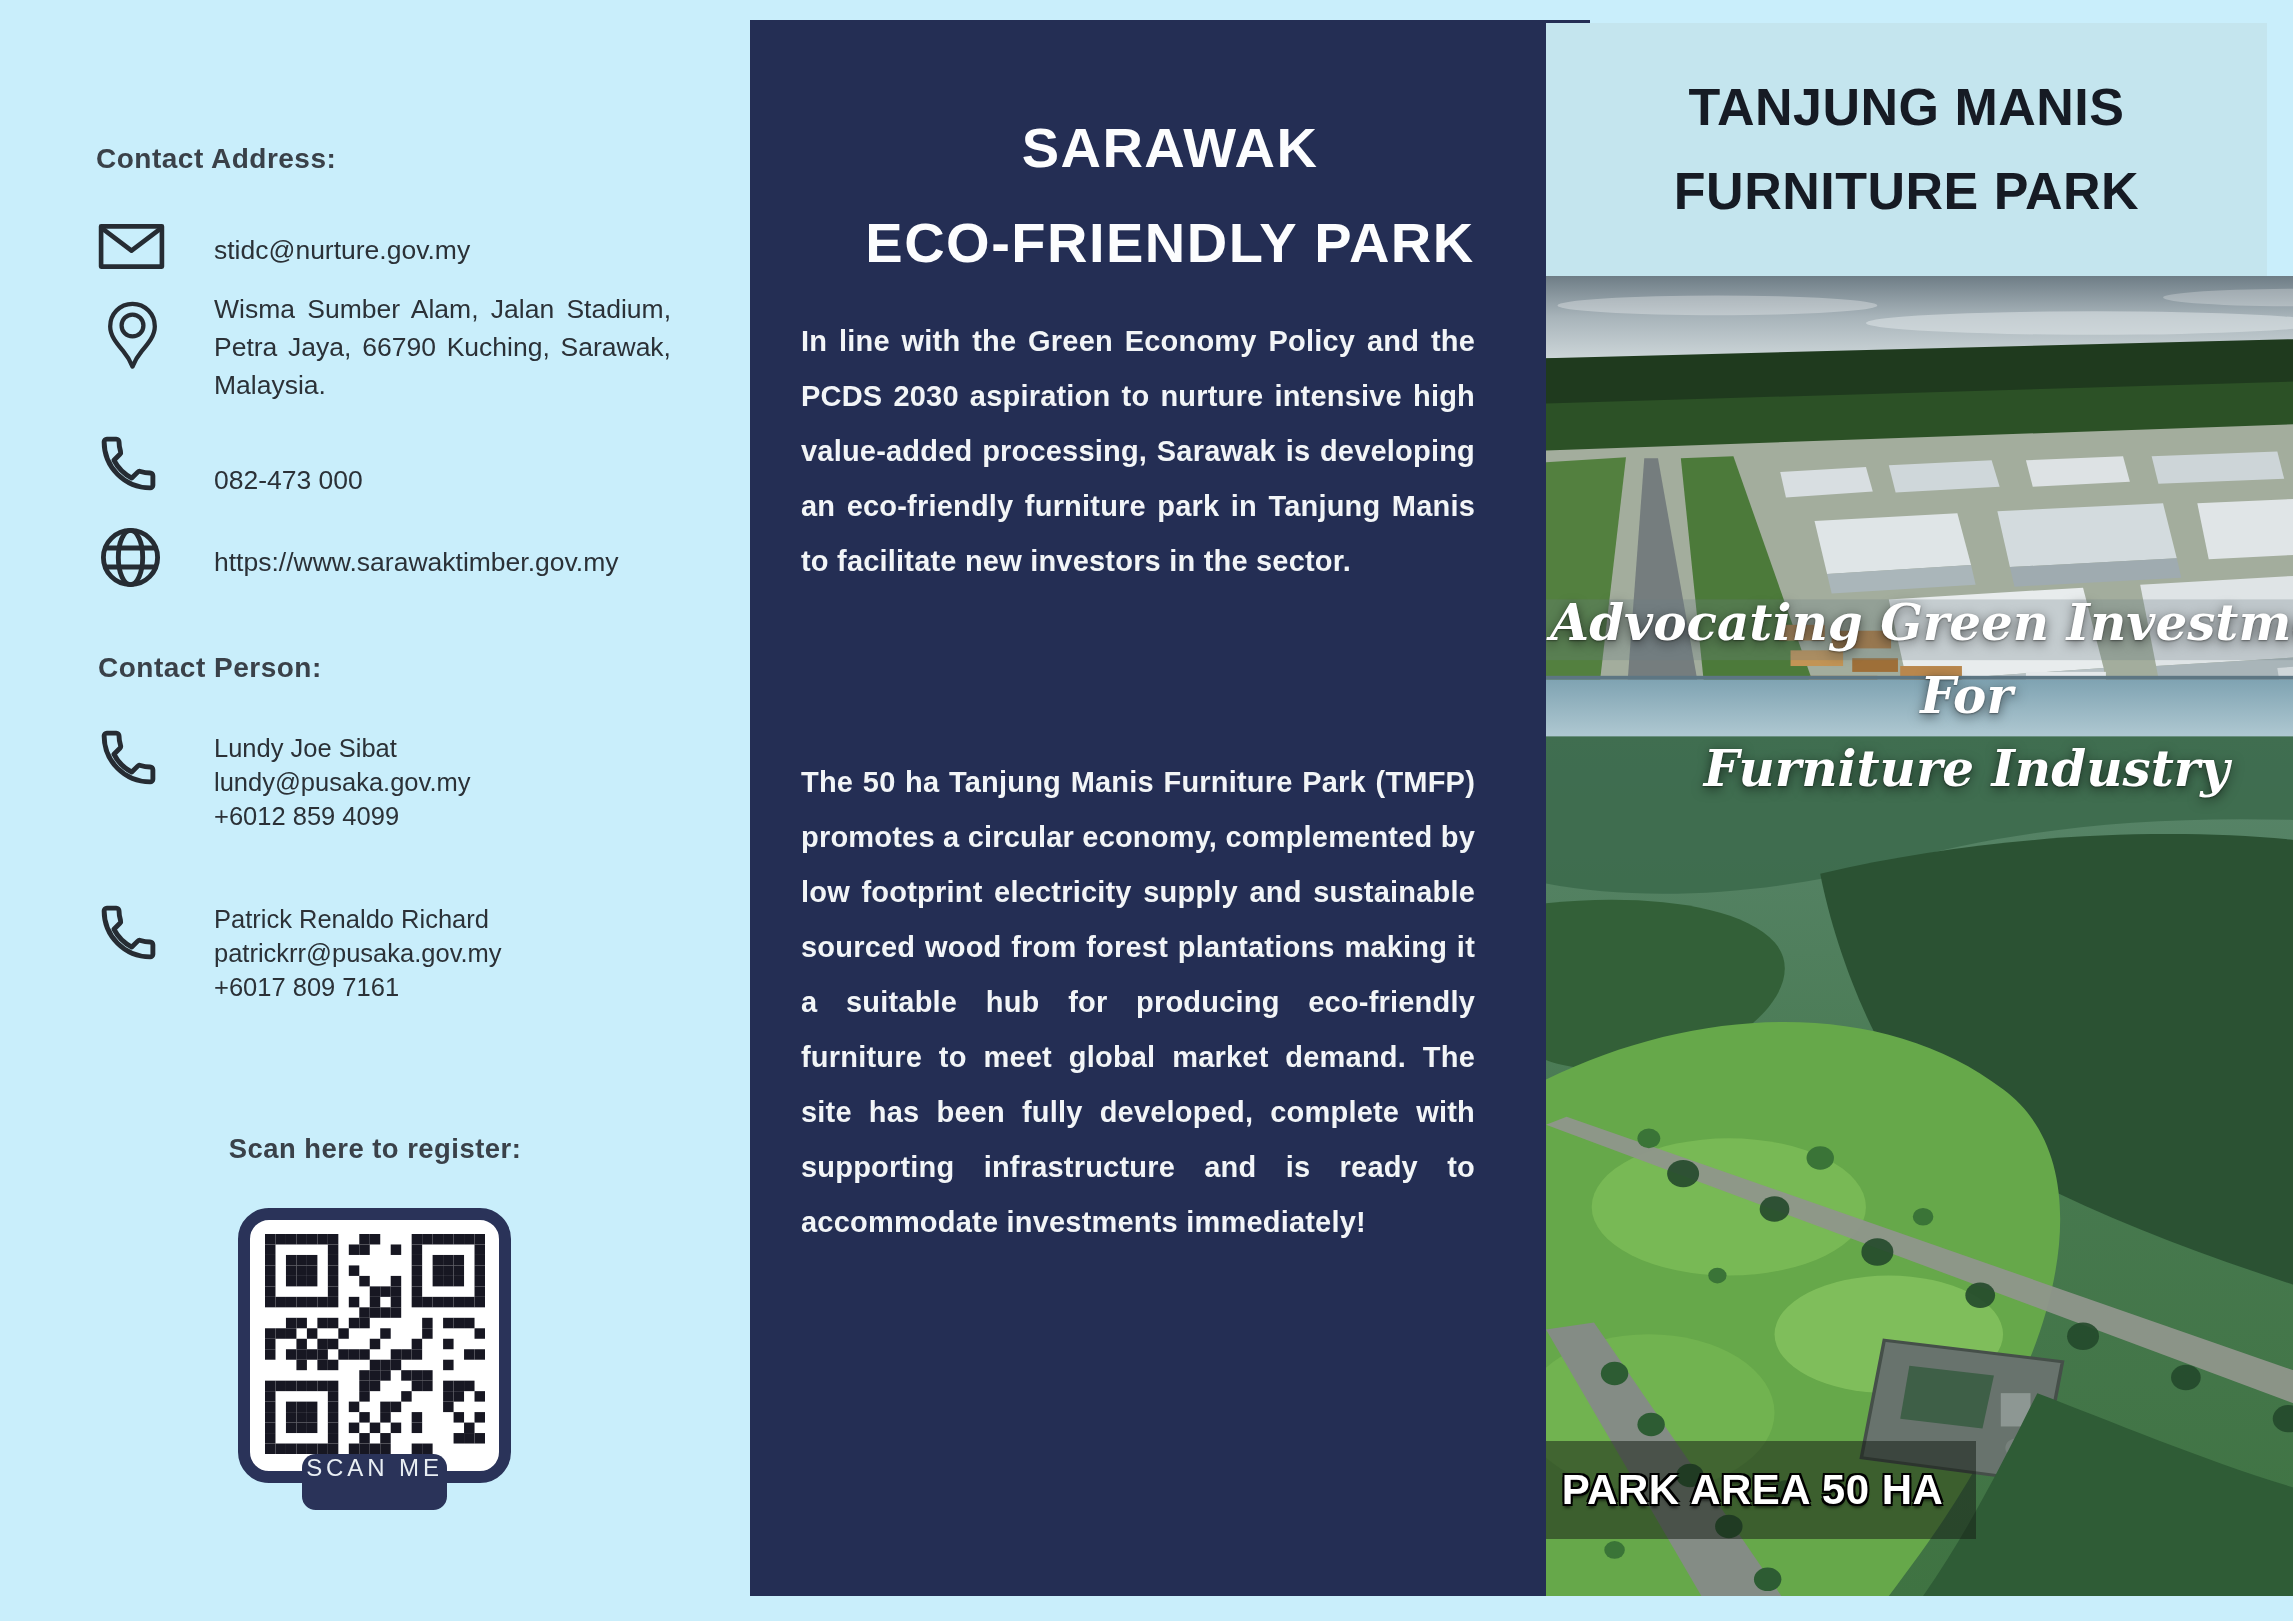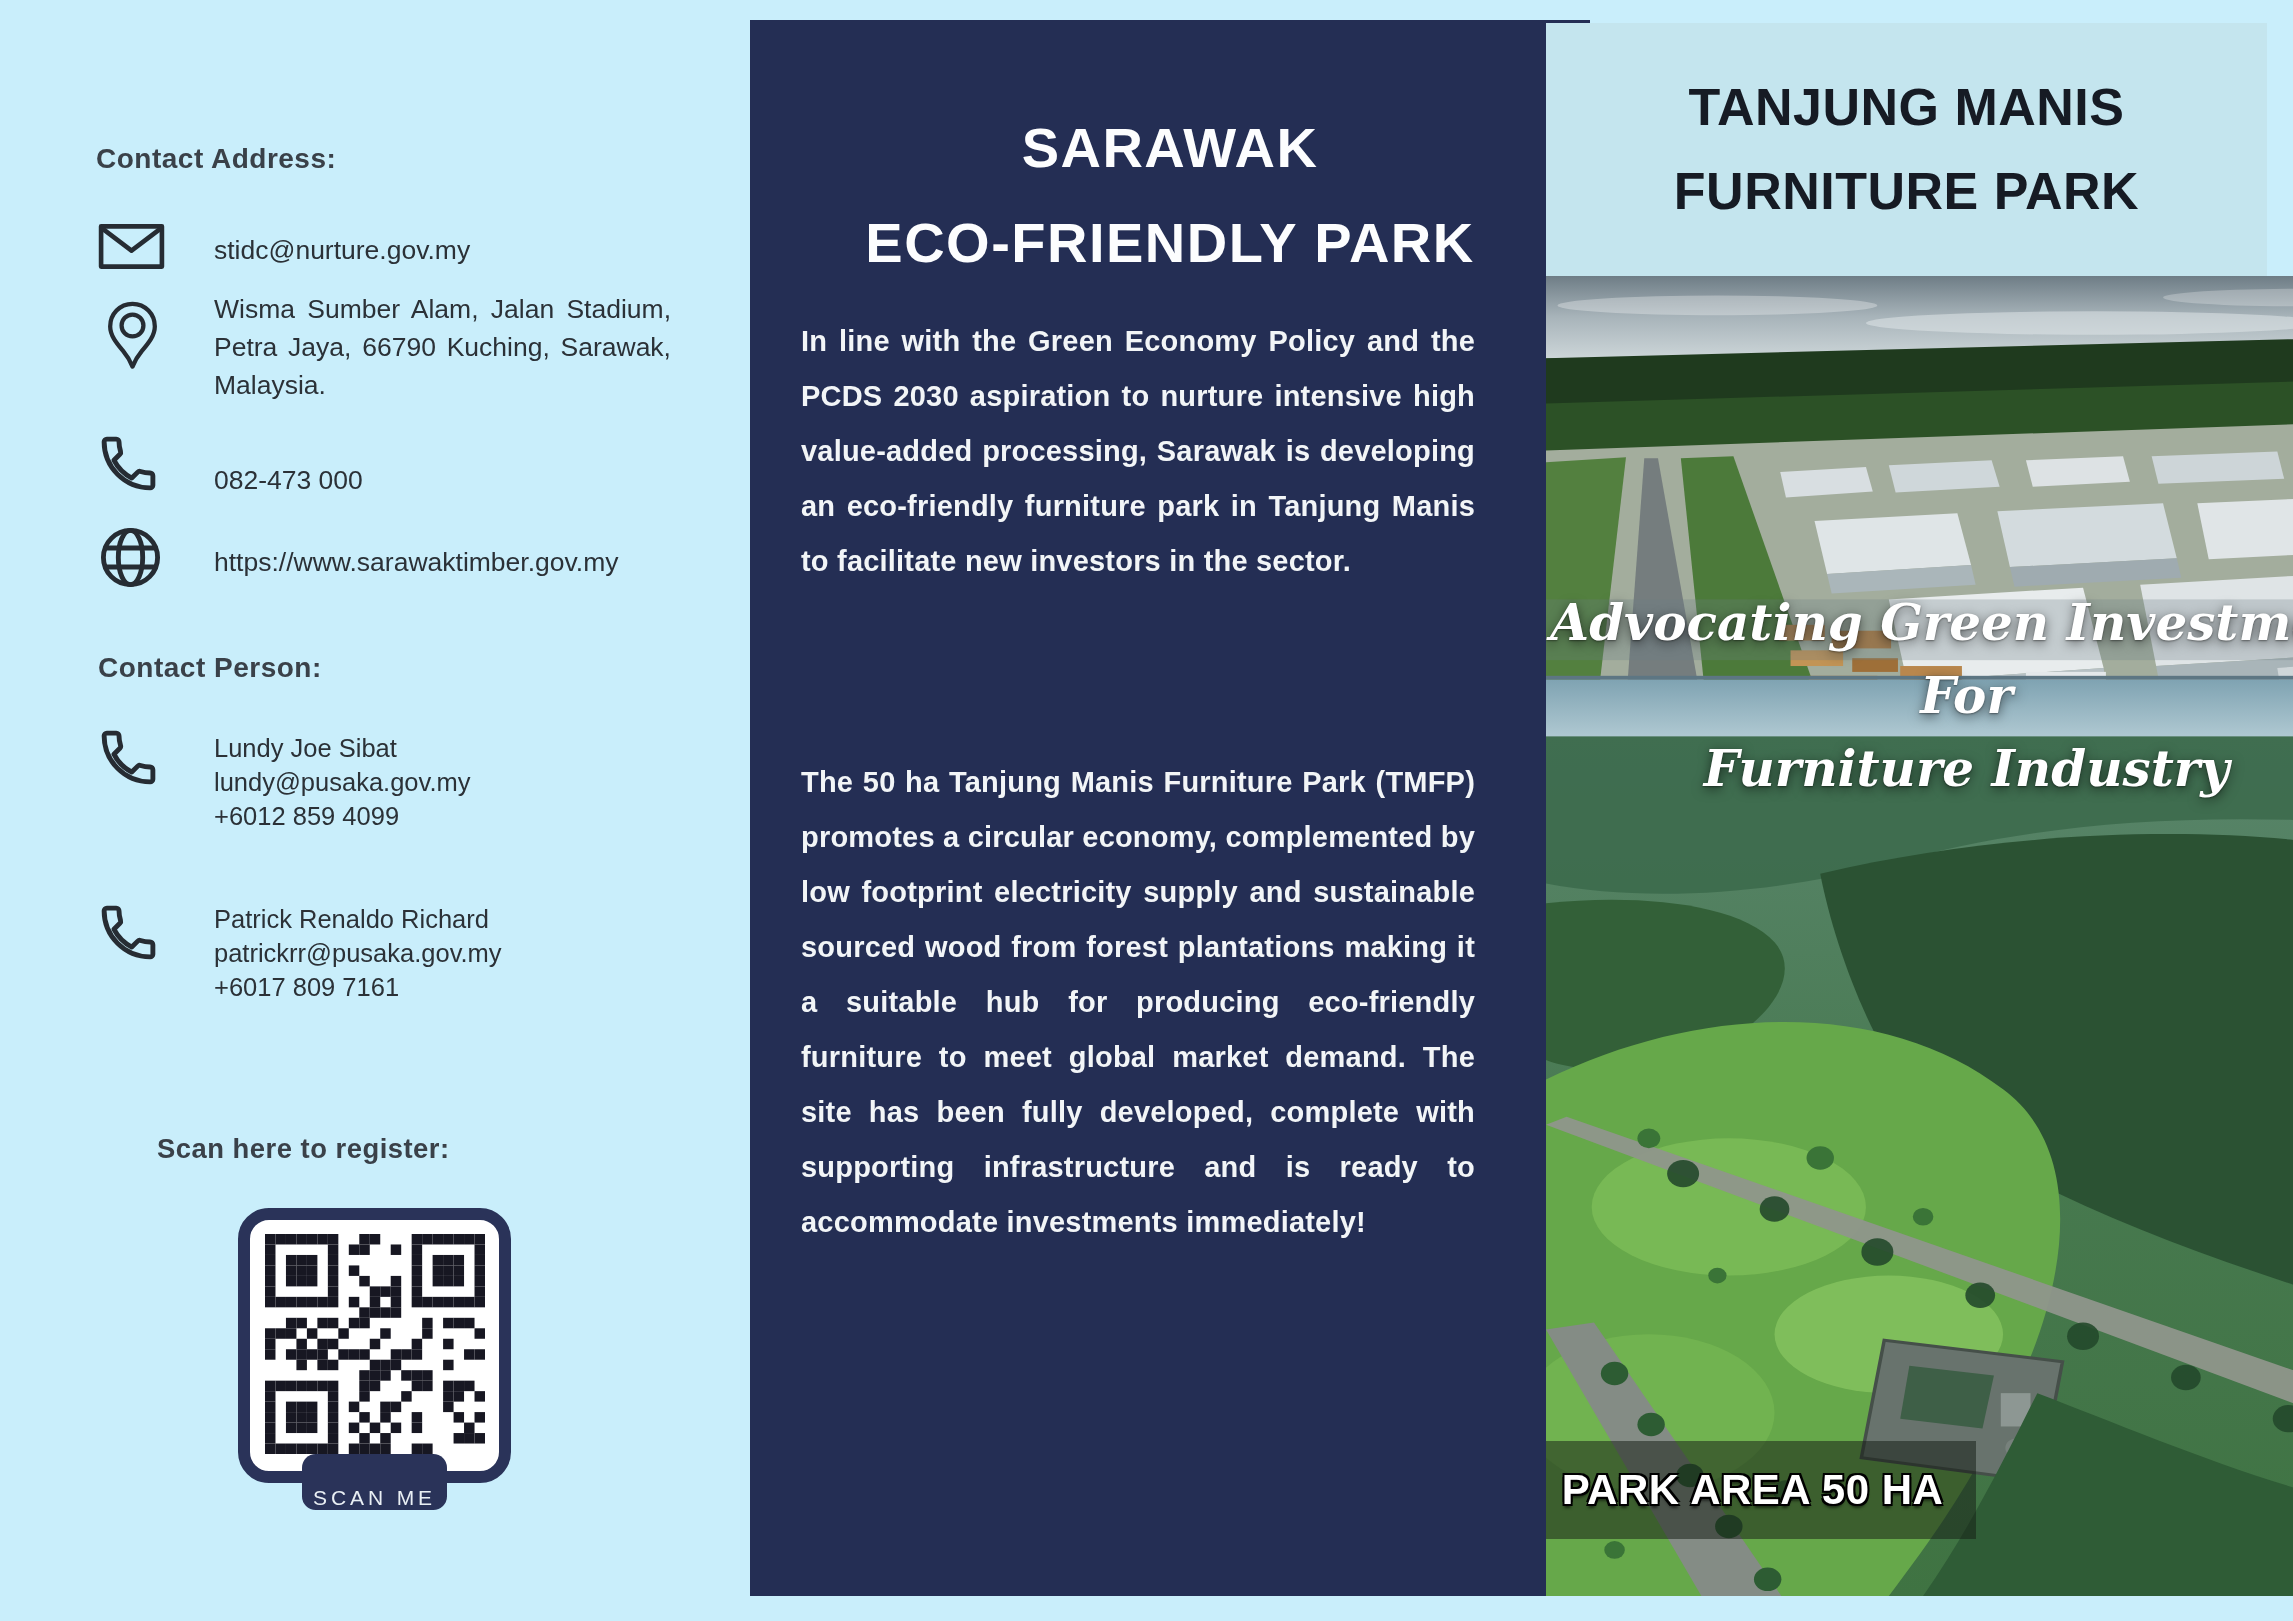--- a/index.html
+++ b/index.html
@@ -19,24 +19,24 @@
   #icon-globe{left:98px;top:525px;width:65px;height:65px}
   #icon-phone-c1{left:96px;top:725px;width:65px;height:65px}
   #icon-phone-c2{left:96px;top:900px;width:65px;height:65px}
   #text-email{left:214px;top:235px}
   #text-address{left:214px;top:290px;width:457px;text-align:justify;line-height:38px}
   #text-phone{left:214px;top:465px}
   #text-website{left:214px;top:547px}
   .contact-block{position:absolute;left:214px;font-size:25.5px;line-height:34px;color:#2b3137}
   #contact-block-1{top:731px}
   #contact-block-2{top:902px}
-  #scan-heading{left:157px;top:1133px;width:436px;font-size:27.4px}
+  #scan-heading{left:157px;top:1133px;width:436px;text-align:center;font-size:27.4px}
   .qr-card{position:absolute;left:238px;top:1208px;width:273px;height:275px;background:#fff;border:12.7px solid #2a3359;border-radius:31px;display:flex;align-items:flex-start;justify-content:center;padding-top:13.7px}
   #qr-svg{width:220px;height:220px;fill:#171722}
-  .scan-pill{position:absolute;left:302px;top:1454px;width:145px;height:56px;background:#2a3359;border-radius:13.7px;display:flex;align-items:flex-end;justify-content:center;color:#e9eff4;font-size:21px;letter-spacing:3.9px;font-weight:300}
+  .scan-pill{position:absolute;left:302px;top:1454px;width:145px;height:56px;background:#2a3359;border-radius:13.7px;display:flex;align-items:flex-start;justify-content:center;color:#e9eff4;font-size:24px;letter-spacing:3.9px;font-weight:300}
 
   
   .panel-mid{position:absolute;left:750px;top:19.6px;width:840px;height:1576px;background:#242e54}
   .mid-title{position:absolute;top:80px;left:0;right:0;text-align:center;color:#fcfdfe;font-size:56px;font-weight:bold;letter-spacing:1.5px;line-height:95px}
   .para{position:absolute;left:51px;width:674px;color:#f2f5f7;font-size:29px;line-height:55px;text-align:justify;font-weight:bold;letter-spacing:0.2px}
   #para1{top:294px}
   #para2{top:735px}
 
   
   .panel-right{position:absolute;left:1546px;top:22.5px;width:721px;height:1573px}

